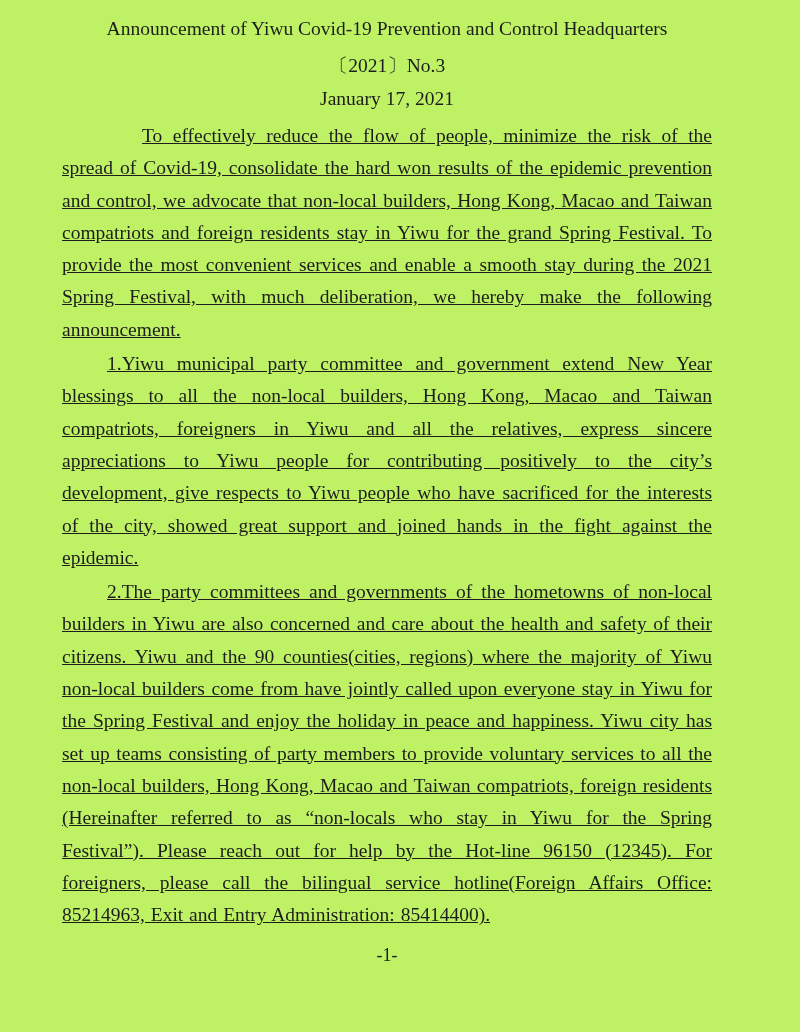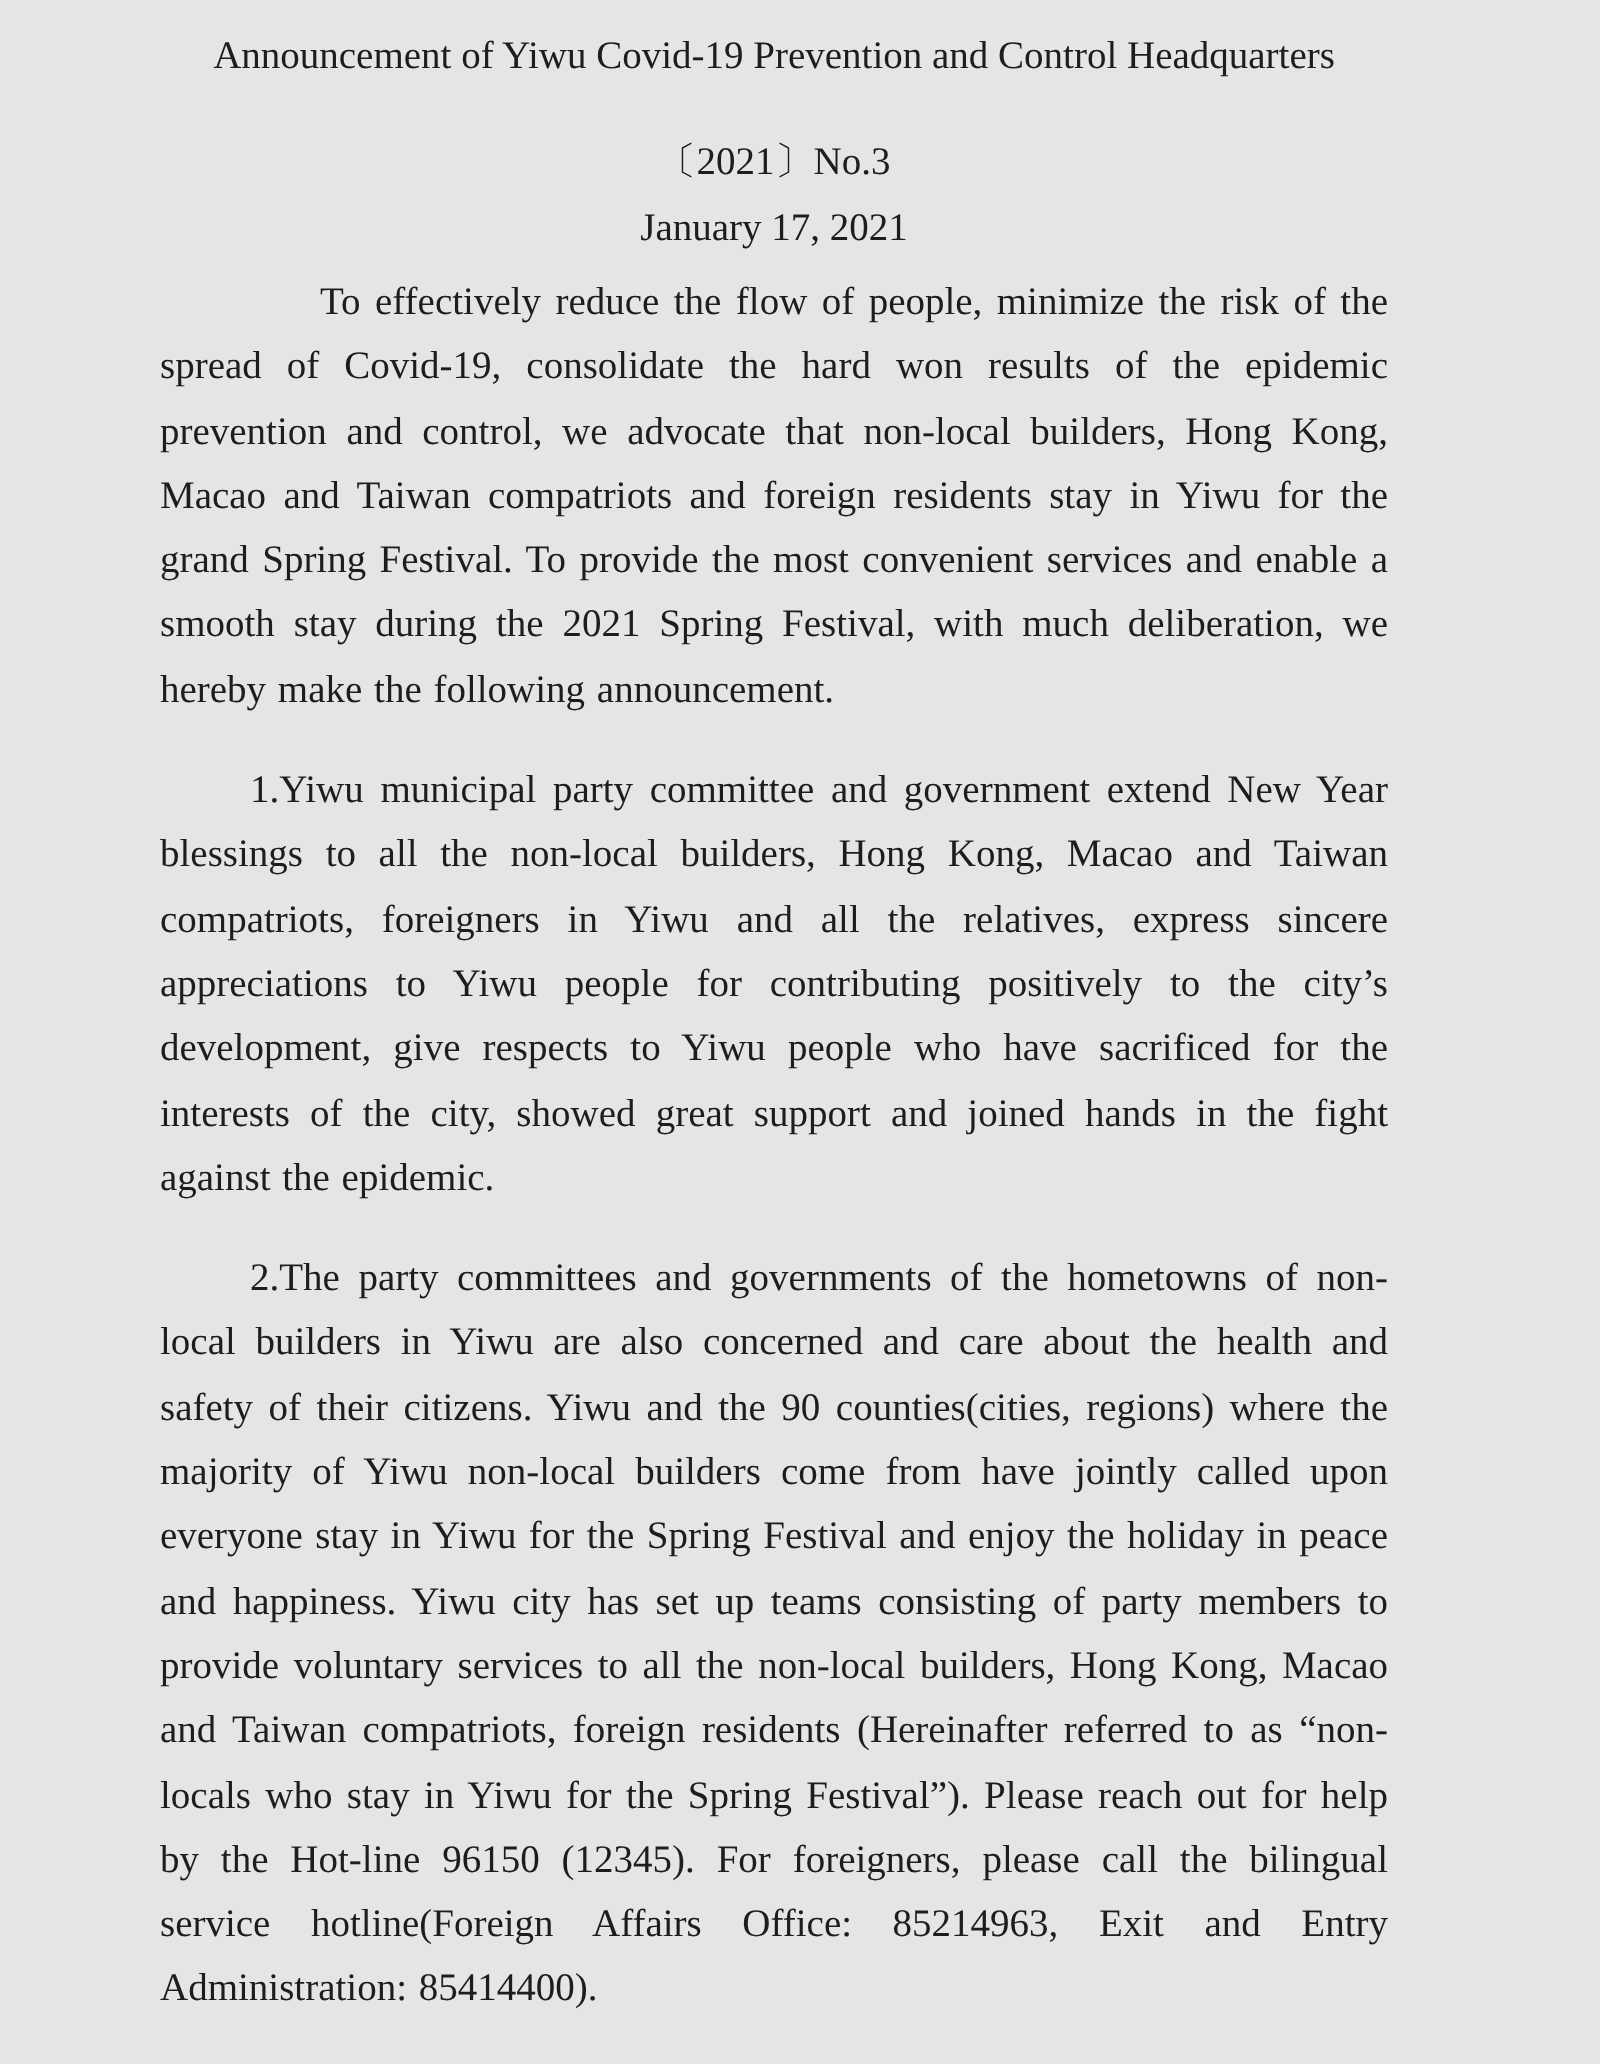--- a/index.html
+++ b/index.html
@@ -5,50 +5,51 @@
   html, body {
     margin: 0;
     padding: 0;
     background: #fdfdfd;
   }
   .page {
     position: relative;
     width: 800px;
     height: 1032px;
     box-sizing: border-box;
-    background: #e5e5e5;
+    background: #bef264;
     color: #1d1d1d;
     padding: 13px 88px 0 62px;
     font-family: "Liberation Serif", "DejaVu Serif", serif;
     font-size: 19.5px;
     line-height: 32.3px;
     overflow: hidden;
   }
   .doc-title {
     margin: 0;
     font-size: 19.5px;
     font-weight: 400;
     text-align: center;
     line-height: 32px;
   }
   .doc-number {
-    margin-top: 21px;
+    margin-top: 5px;
     text-align: center;
     line-height: 32px;
     font-family: "Liberation Serif", "DejaVu Serif", "DejaVu Sans", serif;
   }
   .doc-date {
     margin-top: 1px;
     text-align: center;
     line-height: 32px;
   }
   p.body-para {
-    margin: 18px;
+    margin: 0;
     text-align: justify;
     word-spacing: 1px;
+    text-decoration: underline;
   }
   p.body-para.first {
     margin-top: 5px;
     text-indent: 80px;
   }
   p.body-para.numbered {
     margin-top: 2px;
     text-indent: 45px;
   }
   .page-number {

